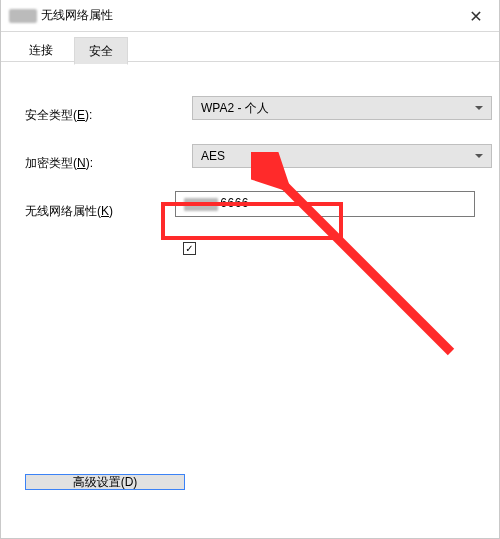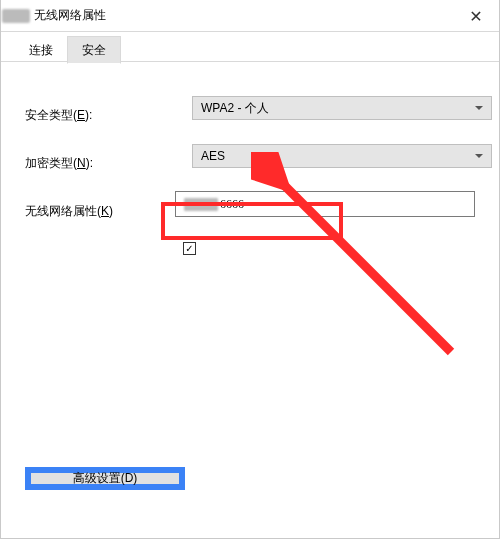--- a/index.html
+++ b/index.html
@@ -10,21 +10,21 @@
       width: 500px;
       height: 539px;
       overflow: hidden;
       color: #000;
     }
     .titlebar {
       height: 32px;
       display: flex;
       align-items: center;
       border-bottom: 1px solid #d9d9d9;
-      padding: 0 0 0 1px;
+      padding: 0 0 0 8px;
       position: relative;
     }
     .title-obscure {
       display: inline-block;
       width: 28px; height: 14px;
       background: #bbb;
       border-radius: 2px;
       margin-right: 4px;
       filter: blur(1px);
     }
@@ -34,25 +34,26 @@
       right: 0; top: 0;
       width: 46px; height: 32px;
       display: flex; align-items: center; justify-content: center;
       cursor: pointer;
       font-size: 16px;
       color: #333;
       font-family: Arial, sans-serif;
     }
     .tabstrip {
       display: flex;
-      align-items: center;
+      align-items: flex-start;
       height: 26px;
       padding: 0 14px;
       margin-top: 4px;
       border-bottom: 1px solid #d9d9d9;
+      gap: 7px;
     }
     .tab {
       padding: 5px 14px 4px;
       cursor: pointer;
       font-size: 12px;
       position: relative;
       bottom: -1px;
     }
     .tab.active {
       border: 1px solid #d9d9d9;
@@ -98,21 +99,21 @@
       border-right: 4px solid transparent;
       border-top: 4px solid #555;
       transform: translateY(-50%);
     }
     .text-input {
       height: 26px;
       width: 100%;
       border: 1px solid #7a7a7a;
       padding: 0 8px;
       font-size: 12px;
-      font-family: Liberation Serif, serif;
+      font-family: Liberation Mono, monospace;
       display: flex;
       align-items: center;
       gap: 2px;
     }
     .pw-obscure {
       display: inline-block;
       width: 34px; height: 13px;
       background: #bbb;
       filter: blur(1px);
       border-radius: 1px;
@@ -151,23 +152,23 @@
       top: 90px;
       width: 220px;
       height: 220px;
       pointer-events: none;
     }
     .advanced-btn {
       position: absolute;
       left: 24px;
       bottom: 48px;
       width: 160px;
-      height: 23px;
+      height: 16px;
       background: #e1e1e1;
-      border: 6px solid #3b82f6;
+      border: 1px solid #3b82f6;
       display: flex;
       align-items: center;
       justify-content: center;
       cursor: pointer;
       font-size: 12px;
     }
     .window-border {
       border-right: 1px solid #c9c9c9;
       border-bottom: 1px solid #c9c9c9;
       border-left: 1px solid #c9c9c9;

